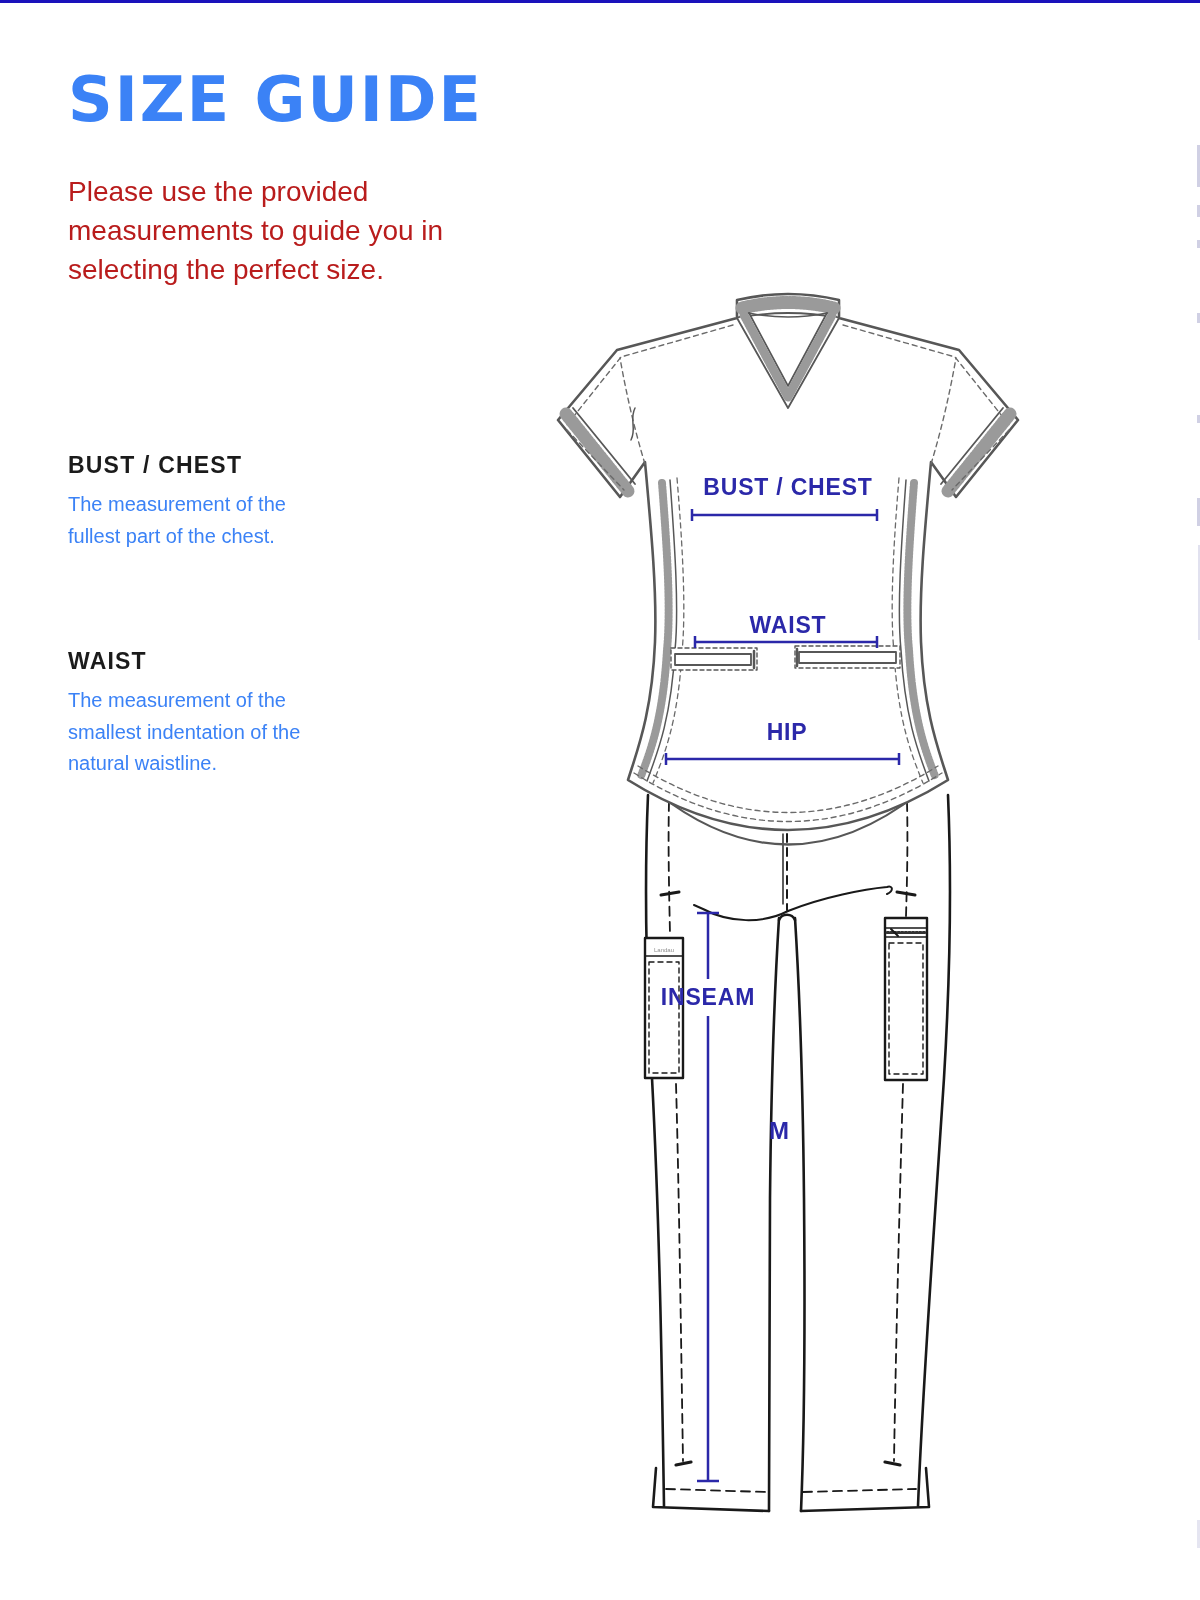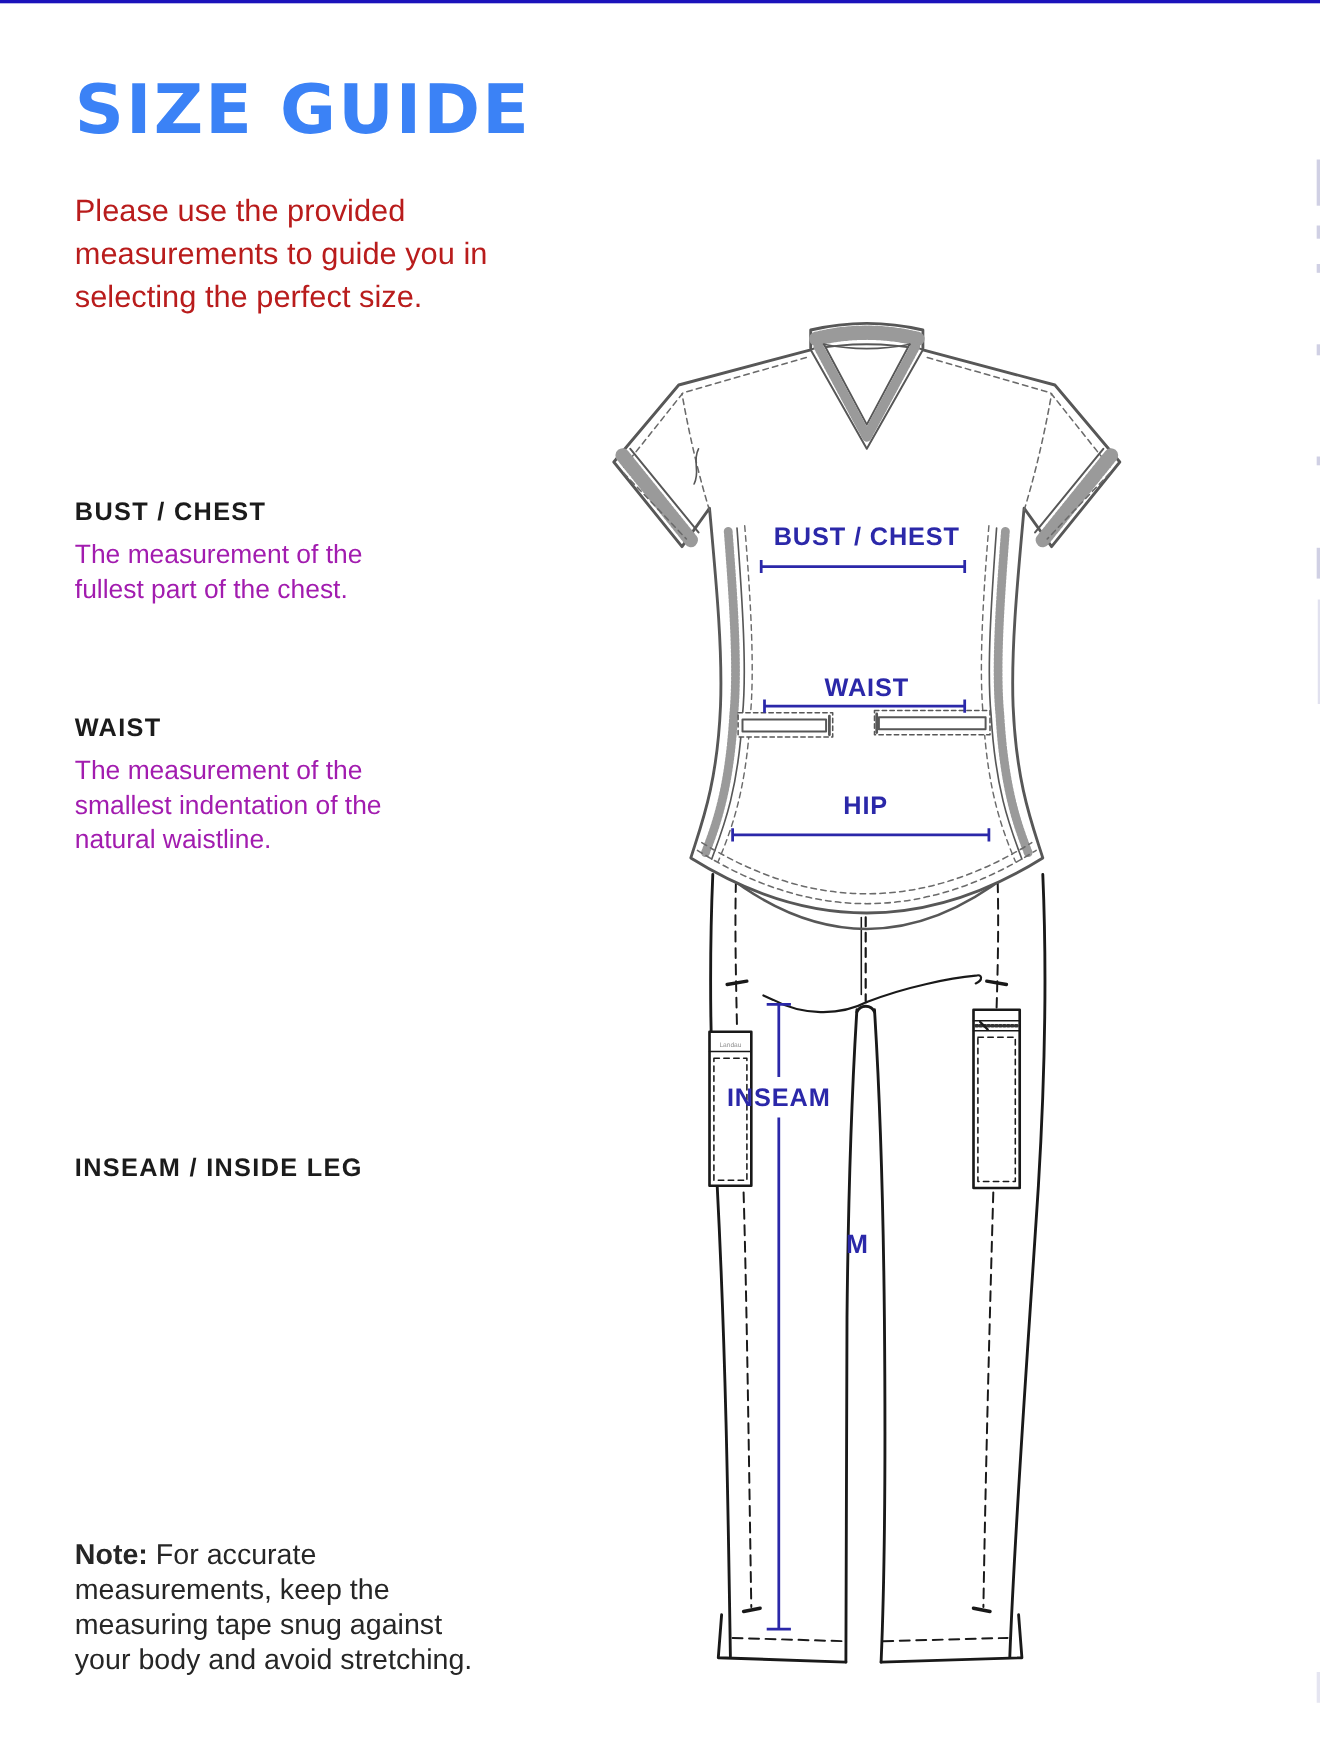--- a/index.html
+++ b/index.html
@@ -7,21 +7,21 @@
           font-family:"Liberation Sans", sans-serif; color:#222; overflow:hidden; }
   .toprule { position:absolute; top:0; left:0; width:100%; height:3px; background:#1a12bb; }
   .title { position:absolute; left:68px; top:62px; margin:0;
            font-family:"DejaVu Sans", sans-serif; font-size:62px; font-weight:bold;
            letter-spacing:2px; color:#3b82f6; line-height:76px; }
   .intro { position:absolute; left:68px; top:172px; width:470px; margin:0;
            font-size:28px; line-height:39px; white-space:pre-line; color:#b91c1c; }
   .section { position:absolute; left:68px; width:470px; }
   .section h2 { margin:0 0 10px 0; font-size:23px; font-weight:bold;
                 letter-spacing:1.2px; color:#1b1b1b; }
-  .section p { margin:0; font-size:24px; line-height:31.5px; white-space:pre-line; color:#a21caf; }
+  .section p { margin:0; font-size:20px; line-height:31.5px; white-space:pre-line; color:#3b82f6; }
   .sec-bust   { top:452px; }
   .sec-waist  { top:648px; }
   .sec-hips   { top:839px; }
   .sec-inseam { top:1048px; }
   .note { position:absolute; left:68px; top:1398px; width:470px; margin:0;
           font-size:26px; line-height:31.5px; white-space:pre-line; color:#262626; }
   .note .lbl { font-weight:bold; }
   .fig { position:absolute; left:525px; top:278px; }
   .mlabel { font-family:"Liberation Sans", sans-serif; font-size:23px; font-weight:bold;
             letter-spacing:0.8px; fill:#2b28a9; }
@@ -50,27 +50,22 @@
 
   <div class="section sec-waist">
     <h2>WAIST</h2>
     <p>The measurement of the
 smallest indentation of the
 natural waistline.</p>
   </div>
 
 
   <div class="section sec-inseam">
-    <h2>INSEAM / INSIDE LEG</h2>
   </div>
 
-  <p class="note"><span class="lbl">Note:</span> <span>For accurate
-measurements, keep the
-measuring tape snug against
-your body and avoid stretching.</span></p>
 
   <svg class="fig" width="545" height="1280" viewBox="0 0 545 1280">
 
     <g stroke="#191919" fill="none" stroke-width="2.6" stroke-linecap="round" stroke-linejoin="round">
 
       <path d="M123,517 C119,610 121,700 127,800 C135,955 137,1100 139,1228"></path>
       <path d="M423,517 C427,610 425,700 419,800 C409,955 398,1100 393,1228"></path>
 
       <path d="M254,640 C249,720 246,820 245,920 C244,1030 244,1140 244,1233"></path>
       <path d="M270,640 C275,720 278,820 279,920 C280,1030 280,1140 276,1233"></path>

